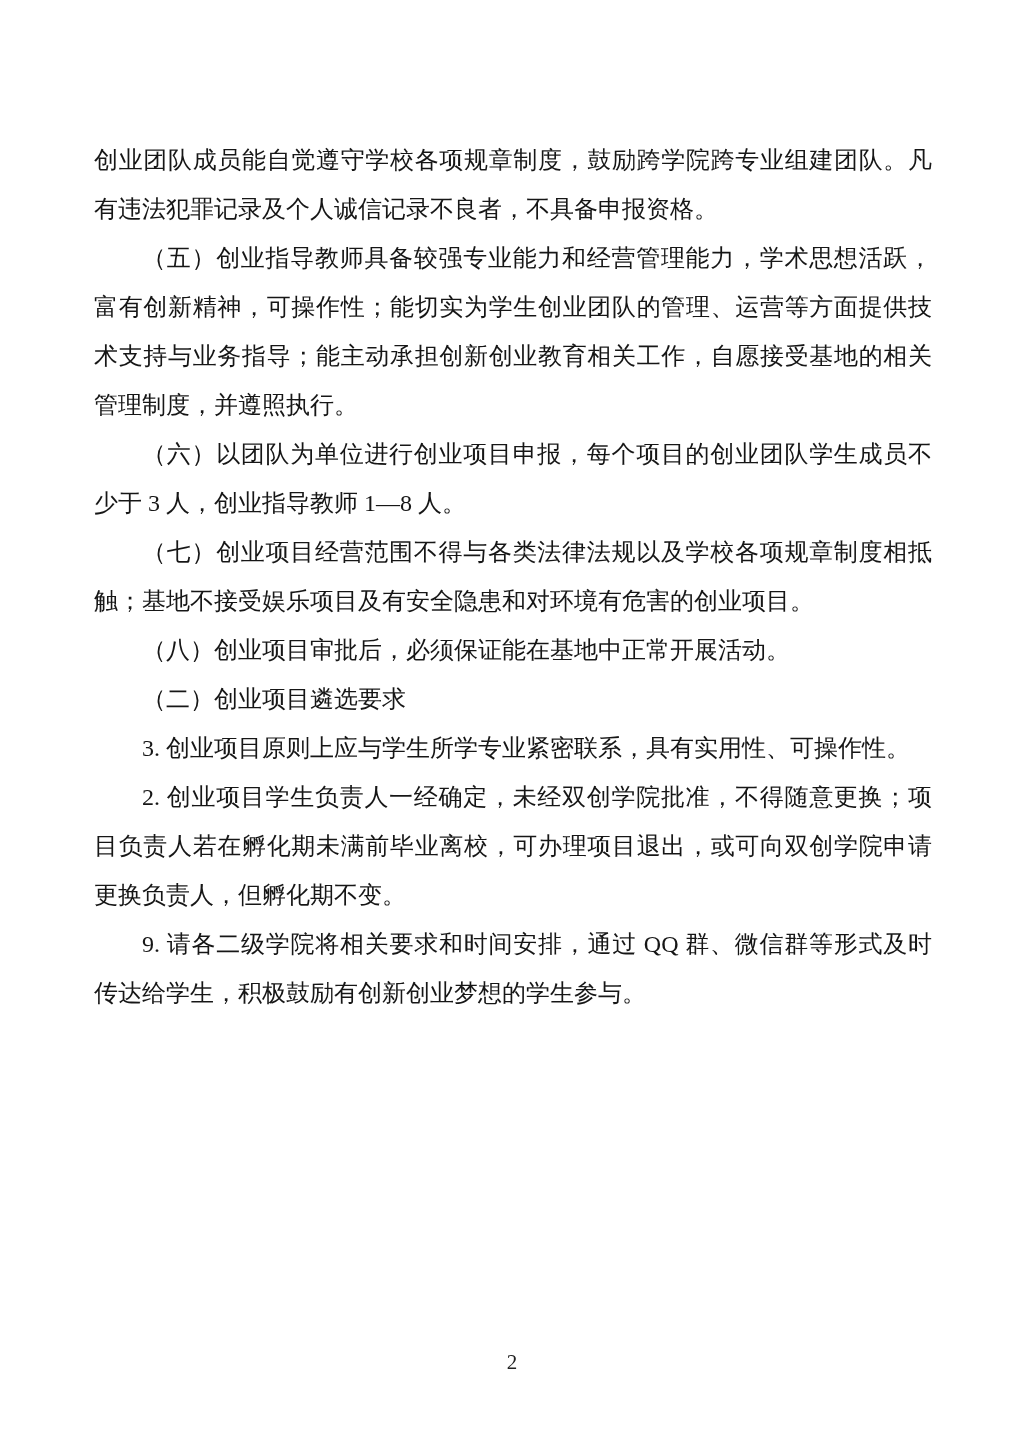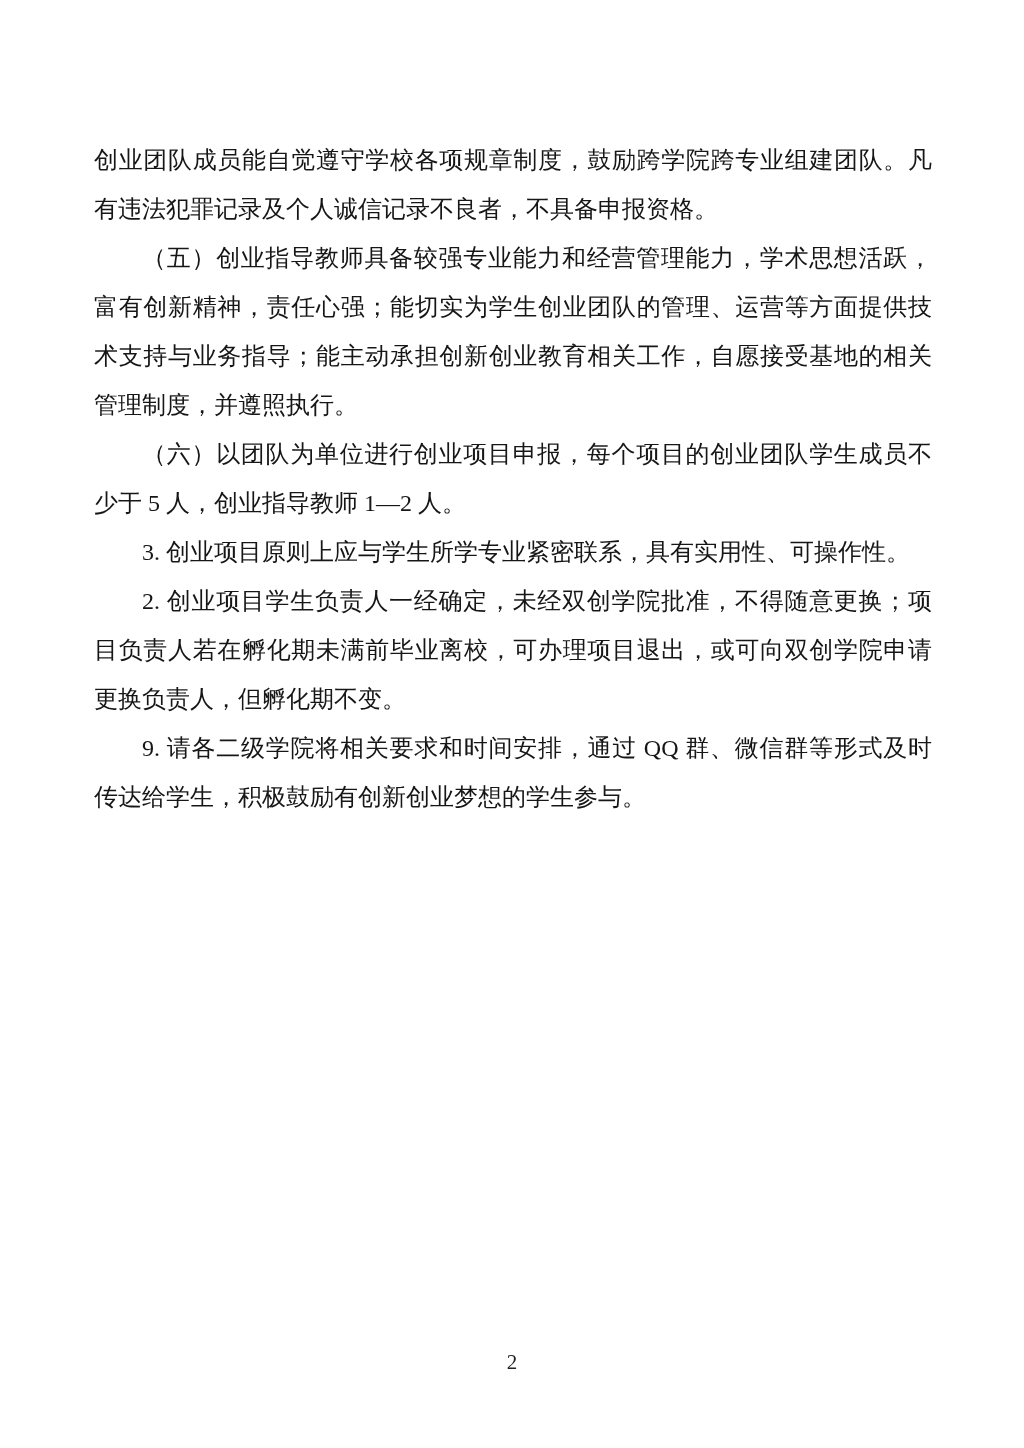--- a/index.html
+++ b/index.html
@@ -54,29 +54,32 @@
 </style>
 </head>
 <body>
 
 <div class="page">
   <div class="doc-body">
 
     <p class="para no-indent">创业团队成员能自觉遵守学校各项规章制度，鼓励跨学院跨专业组建团队。凡有违法犯罪记录及个人诚信记录不良者，不具备申报资格。</p>
 
 
-    <p class="para">（五）创业指导教师具备较强专业能力和经营管理能力，学术思想活跃，富有创新精神，责任心强；能切实为学生创业团队的管理、运营等方面提供技术支持与业务指导；能主动承担创新创业教育相关工作，自愿接受基地的相关管理制度，并遵照执行。</p>
+    <p class="para">（五）创业指导教师具备较强专业能力和经营管理能力，学术思想活跃，富有创新精神，可操作性；能切实为学生创业团队的管理、运营等方面提供技术支持与业务指导；能主动承担创新创业教育相关工作，自愿接受基地的相关管理制度，并遵照执行。</p>
 
-    <p class="para">（六）以团队为单位进行创业项目申报，每个项目的创业团队学生成员不少于 5 人，创业指导教师 1—2 人。</p>
+    <p class="para">（六）以团队为单位进行创业项目申报，每个项目的创业团队学生成员不少于 3 人，创业指导教师 1—8 人。</p>
+
+    <p class="para">（七）创业项目经营范围不得与各类法律法规以及学校各项规章制度相抵触；基地不接受娱乐项目及有安全隐患和对环境有危害的创业项目。</p>
+
+    <p class="para">（八）创业项目审批后，必须保证能在基地中正常开展活动。</p>
 
 
 
 
-
-
+    <p class="para">（二）创业项目遴选要求</p>
 
     <p class="para">3. 创业项目原则上应与学生所学专业紧密联系，具有实用性、可操作性。</p>
 
     <p class="para">2. 创业项目学生负责人一经确定，未经双创学院批准，不得随意更换；项目负责人若在孵化期未满前毕业离校，可办理项目退出，或可向双创学院申请更换负责人，但孵化期不变。</p>
 
     <p class="para">9. 请各二级学院将相关要求和时间安排，通过 QQ 群、微信群等形式及时传达给学生，积极鼓励有创新创业梦想的学生参与。</p>
 
   </div>
 
   <div class="footer">

